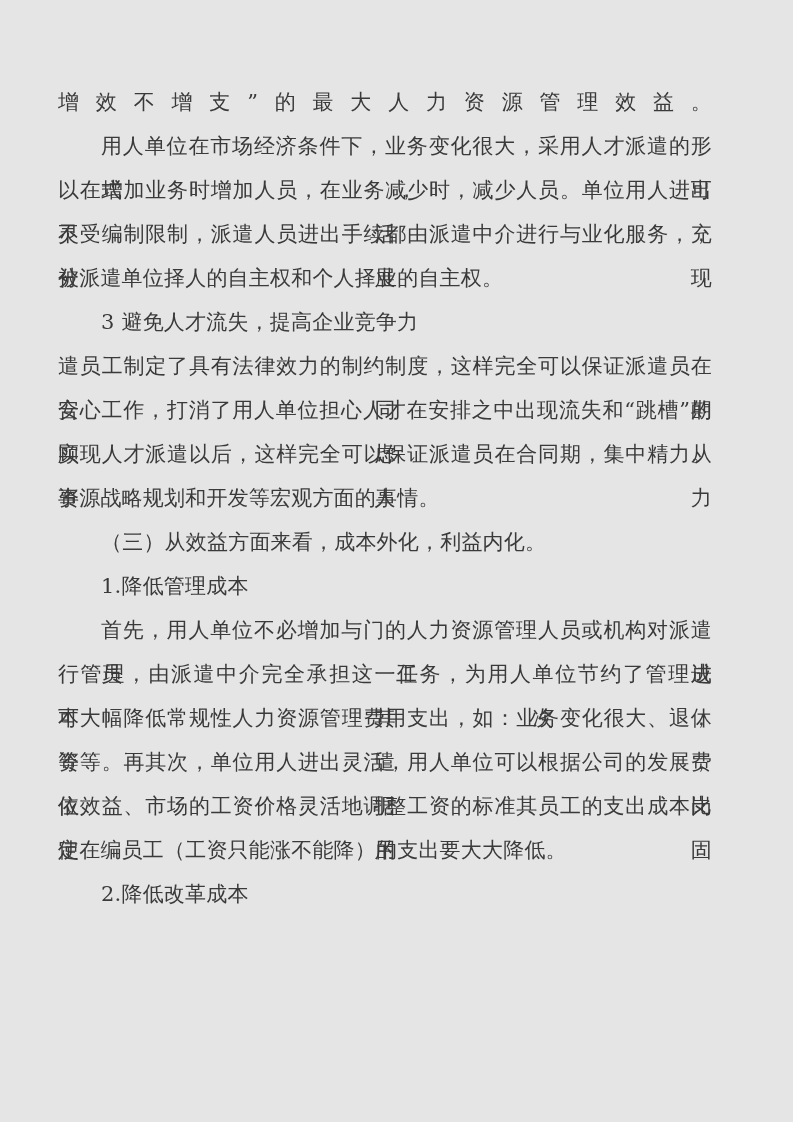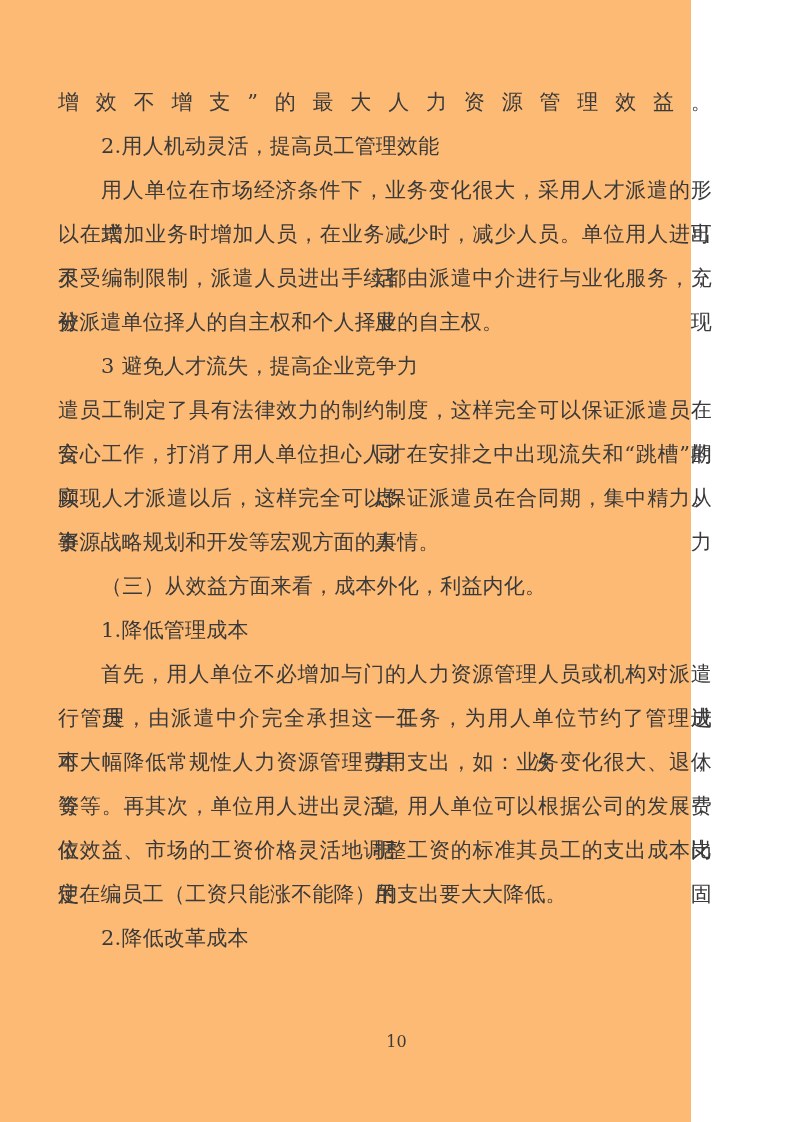--- a/index.html
+++ b/index.html
@@ -12,23 +12,23 @@
     height: 1122px;
     position: relative;
     font-family: "DejaVu Serif", "Liberation Serif", serif;
     color: #3a3a3a;
     overflow: hidden;
   }
   #page {
     position: absolute;
     left: 0;
     top: 0;
-    width: 691px;
+    width: 793px;
     height: 1122px;
-    background: #fdba74;
+    background: #e5e5e5;
   }
   #body-text {
     position: absolute;
     left: 58px;
     top: 80px;
     width: 654px;
   }
   .line {
     font-size: 21px;
     line-height: 44px;
@@ -63,21 +63,20 @@
 </style>
 </head>
 <body>
 
 <div id="page">
 
   <div id="body-text">
 
     <div class="line justify">增效不增支”的最大人力资源管理效益。</div>
 
-    <div class="line heading">2.用人机动灵活，提高员工管理效能</div>
 
     <div class="line justify indent">用人单位在市场经济条件下，业务变化很大，采用人才派遣的形式，可</div>
     <div class="line justify">以在增加业务时增加人员，在业务减少时，减少人员。单位用人进出灵活，</div>
     <div class="line justify">不受编制限制，派遣人员进出手续都由派遣中介进行与业化服务，充分展现</div>
     <div class="line">被派遣单位择人的自主权和个人择业的自主权。</div>
 
     <div class="line heading">3 避免人才流失，提高企业竞争力</div>
 
     <div class="line justify">遣员工制定了具有法律效力的制约制度，这样完全可以保证派遣员在合同期</div>
     <div class="line justify">安心工作，打消了用人单位担心人才在安排之中出现流失和“跳槽”的顾虑。</div>
@@ -92,15 +91,14 @@
     <div class="line justify">行管理，由派遣中介完全承担这一任务，为用人单位节约了管理成本。其次，</div>
     <div class="line justify">可大幅降低常规性人力资源管理费用支出，如：业务变化很大、退休资遣费</div>
     <div class="line justify">等等。再其次，单位用人进出灵活，用人单位可以根据公司的发展，依据岗</div>
     <div class="line justify">位效益、市场的工资价格灵活地调整工资的标准其员工的支出成本比使用固</div>
     <div class="line">定在编员工（工资只能涨不能降）的支出要大大降低。</div>
 
     <div class="line heading">2.降低改革成本</div>
 
   </div>
 
-  <div id="page-number">10</div>
 
 </div>
 
 </body></html>

